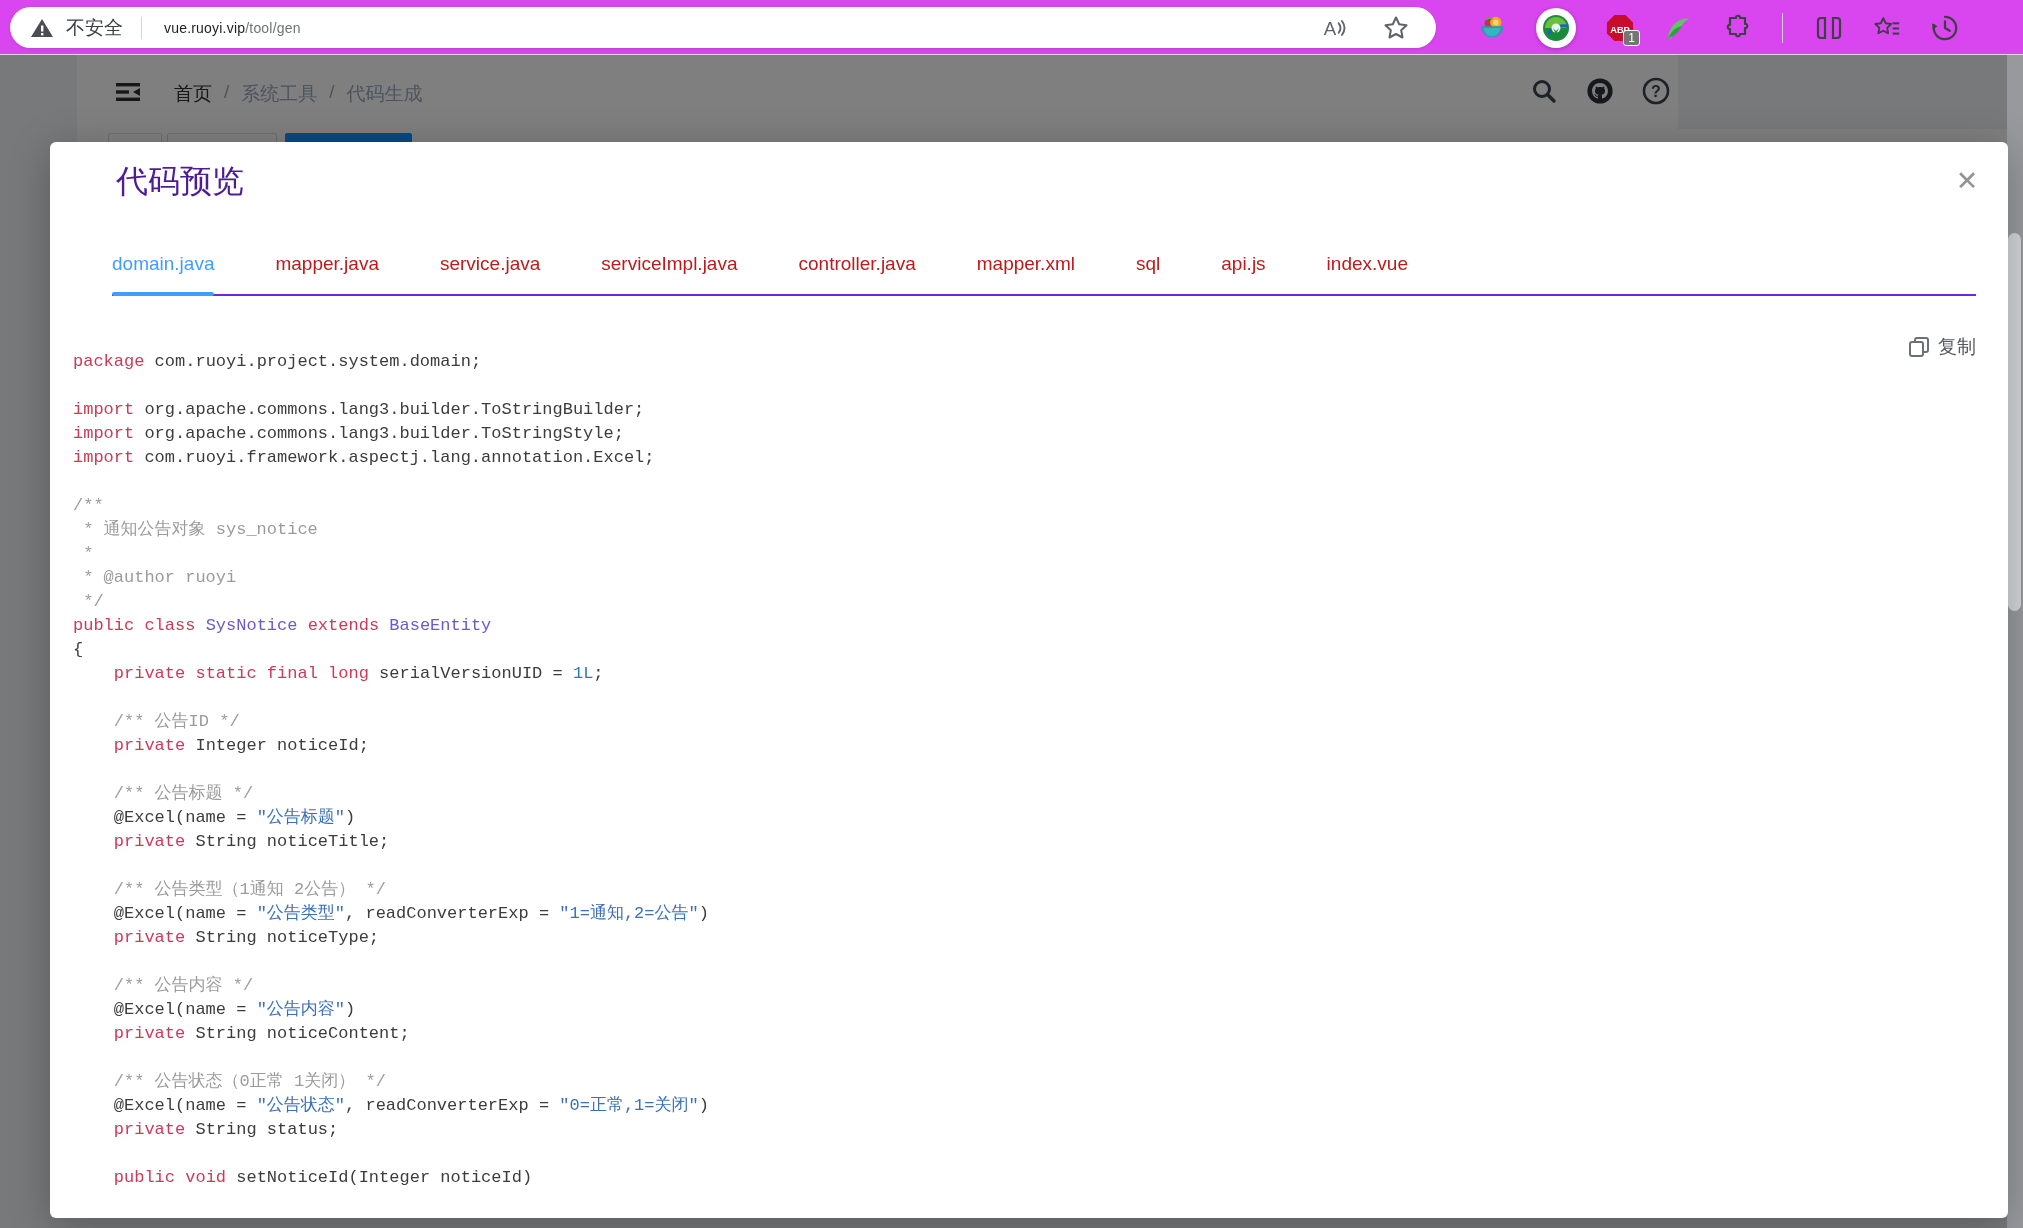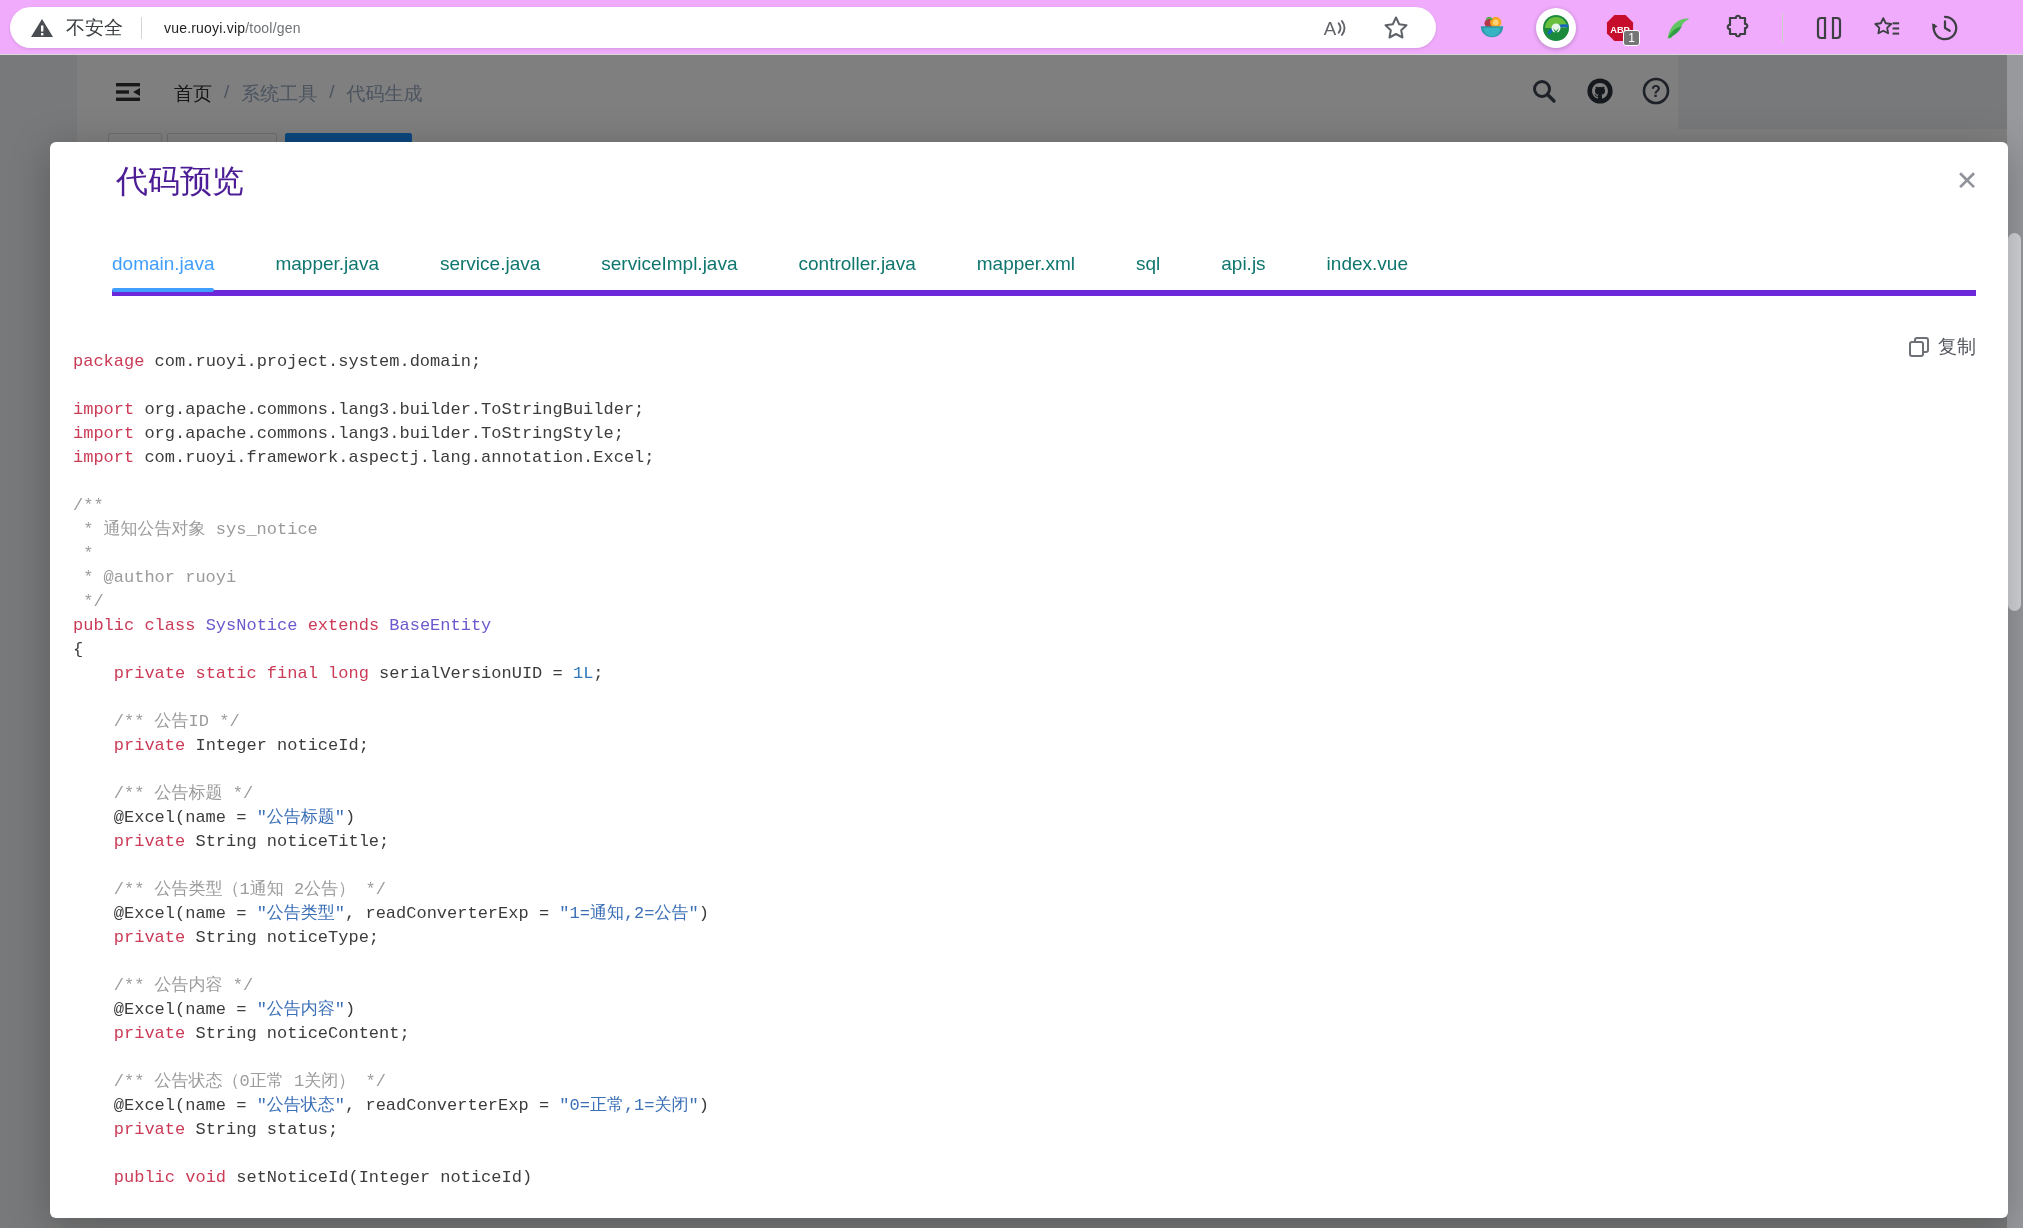--- a/index.html
+++ b/index.html
@@ -4,21 +4,21 @@
 <style>
   :root{
     --accent-blue:#409eff; --tag-blue:#1890ff; --sidebar-dark:#304156;
     --kw:#cb3a56; --cls:#6a5acd; --str:#3b6fb6; --num:#2e77bb; --com:#9b9b9b; --plain:#3c3c3c;
   }
   *{box-sizing:border-box;margin:0;padding:0}
   html,body{width:2023px;height:1228px;overflow:hidden;font-family:"Liberation Sans",sans-serif}
   body{position:relative;background:#f0f2f5}
 
   
-  .chrome{position:absolute;left:0;top:0;width:2023px;height:55px;background:#f0abfc;border-bottom:1px solid #d9d9da;z-index:50}
+  .chrome{position:absolute;left:0;top:0;width:2023px;height:55px;background:#d946ef;border-bottom:1px solid #d9d9da;z-index:50}
   .omnibox{position:absolute;left:10px;top:7px;width:1426px;height:41px;background:#fff;border-radius:21px;box-shadow:0 1px 3px rgba(0,0,0,.12);display:flex;align-items:center}
   .omni-left{display:flex;align-items:center;gap:10px;padding-left:18px}
   .sec-label{font-size:19px;color:#3c4043}
   .omni-sep{width:1px;height:22px;background:#d4d4d4;margin:0 12px 0 8px}
   .url{font-size:14px;letter-spacing:.2px}
   .url .host{color:#1f1f1f}
   .url .path{color:#6f7276}
   .omni-right{margin-left:auto;display:flex;align-items:center;gap:34px;padding-right:26px}
   .ext-row{position:absolute;left:1478px;top:0;height:55px;display:flex;align-items:center;gap:30px}
   .chrome-ic{width:28px;height:28px;display:flex;align-items:center;justify-content:center;position:relative}
@@ -43,22 +43,22 @@
   .overlay{position:absolute;left:0;top:55px;width:2023px;height:1173px;background:rgba(0,0,0,.5);z-index:10}
 
   
   .scrollbar{position:absolute;left:2007px;top:55px;width:16px;height:1173px;background:#97999d;z-index:20}
   .thumb{position:absolute;left:1px;top:178px;width:13px;height:378px;border-radius:7px;background:#d2d4d7}
 
   
   .modal{position:absolute;left:50px;top:142px;width:1958px;height:1076px;background:#fff;border-radius:6px;box-shadow:0 8px 40px rgba(0,0,0,.25);z-index:40;overflow:hidden}
   .m-title{position:absolute;left:66px;top:18px;font-size:32px;color:#4c1d95}
   .m-close{position:absolute;right:24px;top:22px;width:34px;height:34px;color:#909399;font-size:27px;line-height:34px;text-align:center;cursor:pointer;font-family:"DejaVu Sans",sans-serif}
-  .m-tabs{position:absolute;left:62px;top:96px;right:32px;height:58px;display:flex;gap:61px;border-bottom:6px solid #6d28d9}
-  .tab{font-size:19px;color:#0f766e;line-height:52px;cursor:pointer;position:relative;white-space:nowrap}
+  .m-tabs{position:absolute;left:62px;top:96px;right:32px;height:58px;display:flex;gap:61px;border-bottom:2px solid #6d28d9}
+  .tab{font-size:19px;color:#b91c1c;line-height:52px;cursor:pointer;position:relative;white-space:nowrap}
   .tab.active{color:var(--accent-blue)}
   .tab.active::after{content:"";position:absolute;left:0;right:0;bottom:-2px;height:4px;background:var(--accent-blue);border-radius:2px}
   .copy-btn{position:absolute;right:32px;top:192px;display:flex;align-items:center;gap:8px;color:#55585e;font-size:19px;cursor:pointer}
   .code{position:absolute;left:23px;top:208px;right:40px;font-family:"Liberation Mono","DejaVu Sans Mono",monospace;font-size:17px;line-height:24px;color:var(--plain)}
   .code-line{white-space:pre;height:24px}
   .tk-k{color:var(--kw)} .tk-c{color:var(--com)} .tk-s{color:var(--str)}
   .tk-n{color:var(--num)} .tk-t{color:var(--cls)} .tk-p{color:var(--plain)}
 
   svg{display:block}
 </style>

